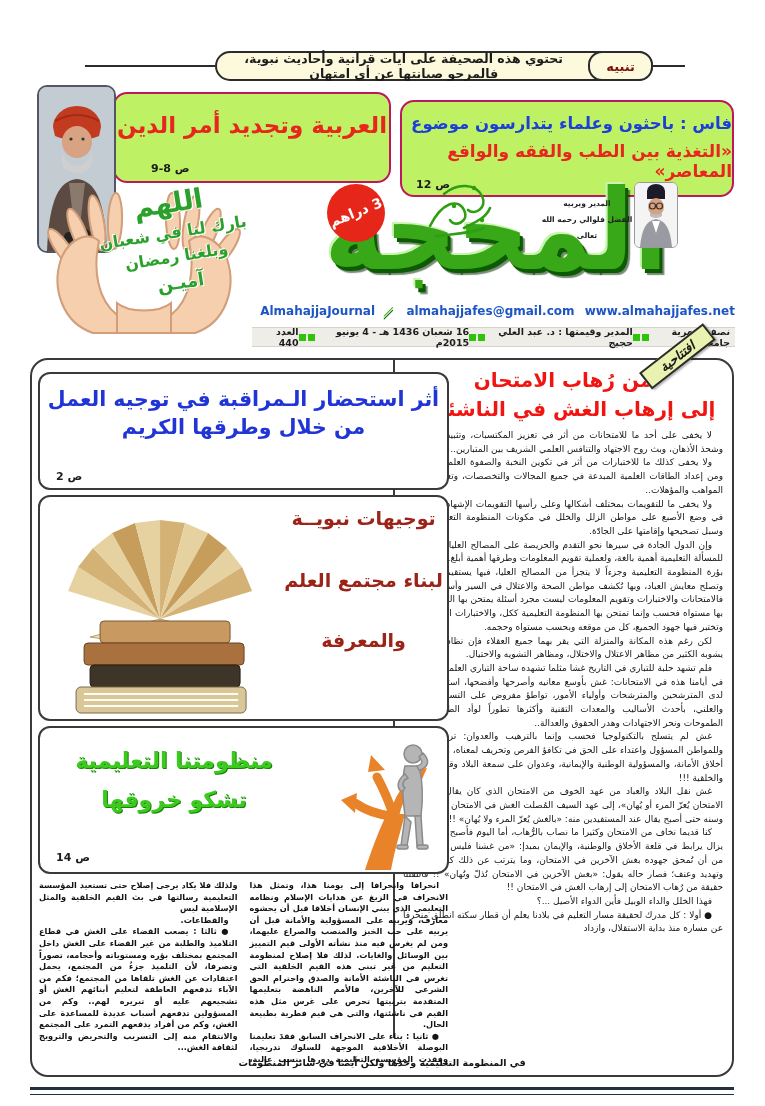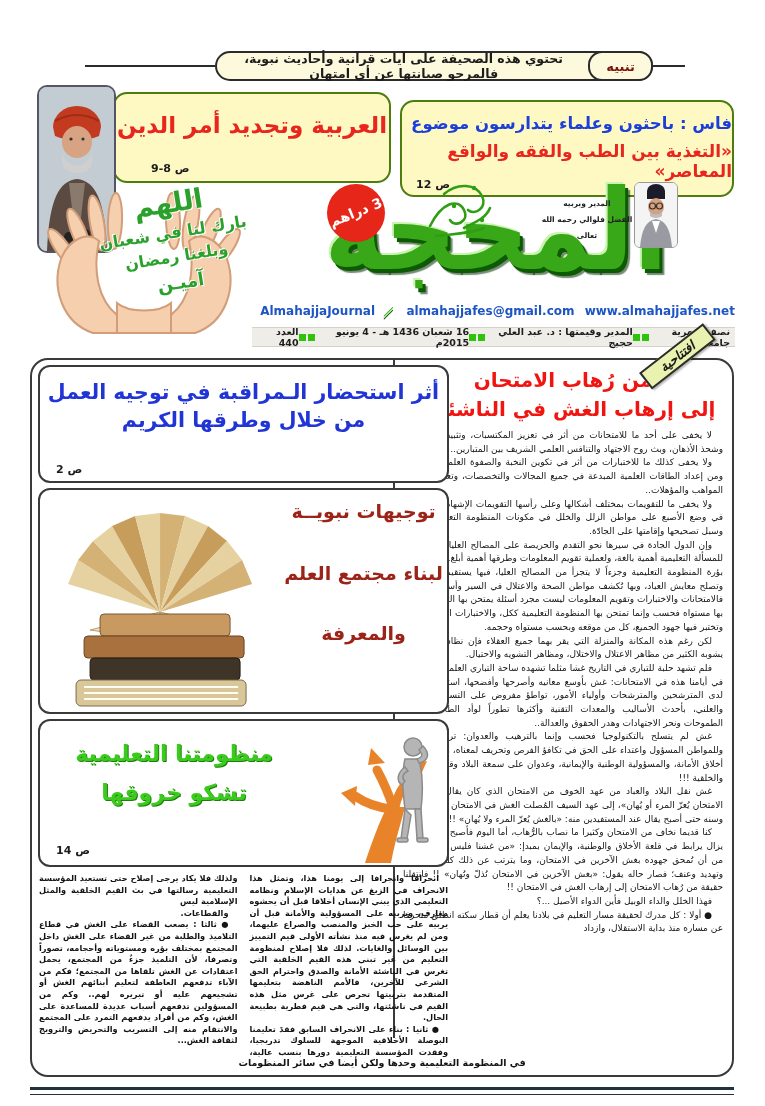--- a/index.html
+++ b/index.html
@@ -10,21 +10,21 @@
   #notice{top:50px;left:85px;width:600px;height:32px;display:flex;align-items:center}
   .nline{height:0;border-top:2.5px solid #2b2b2b}
   #notice .r{width:32px}
   #notice .l{width:130px}
   #notice-pill{flex:1;height:30px;border:2px solid #2b2b2b;border-radius:16px;background:#fcf9dd;
        display:flex;align-items:center;box-sizing:border-box}
   #notice-label{border:2px solid #2b2b2b;border-radius:14px;margin:-2px;height:30px;line-height:28px;
        padding:0 16px;font-weight:bold;font-size:13px;color:#7a150c;background:#fcf9dd;box-sizing:border-box}
   #notice-msg{flex:1;text-align:center;font-size:12.5px;font-weight:bold;color:#1c1c1c}
   
-  .fbox{border:2px solid #4d7c0f;border-radius:14px;box-sizing:border-box;background:#fef9c3}
+  .fbox{border:2px solid #be185d;border-radius:14px;box-sizing:border-box;background:#bef264}
   #feat-fes{top:100px;left:400px;width:334px;height:97px;text-align:right;padding-top:12px}
   #feat-fes .k{color:#1b3fd8;font-size:16.5px;font-weight:bold}
   #feat-fes .t{color:#e8261d;font-size:17px;font-weight:bold;margin-top:8px}
   #feat-ar{top:92px;left:113px;width:278px;height:91px}
   #feat-ar .t{color:#e8261d;font-size:23px;font-weight:bold;text-align:center;margin-top:18px}
   .pref{position:absolute;font-size:11px;font-weight:bold;color:#1c1c1c}
   
   #preacher{top:85px;left:37px;width:75px;height:164px;border:2px solid #556;border-radius:10px;
        overflow:hidden;background:#c2ccd2}
   #hands{top:183px;left:33px;width:222px;height:152px}
@@ -60,21 +60,21 @@
   #ribbon{position:absolute;top:-14px;right:14px;transform:rotate(-38deg);background:#e9f2ae;
        border:2px solid #2b2b2b;padding:1px 18px;font-size:13px;font-weight:bold;font-style:italic;
        color:#1c1c1c;box-shadow:1px 2px 2px rgba(0,0,0,.3);z-index:6}
   #editorial-col{position:absolute;top:0;left:361px;width:340px;height:678px;border-left:2px solid #3a3a3a;
        padding:6px 10px 0 8px;box-sizing:border-box;overflow:hidden}
   .ed-hl{text-align:center;color:#f11511;font-weight:bold;font-size:20px;line-height:1.45;
        text-shadow:1px 1px 0 #fff}
   #ed-body{height:584px;overflow:hidden;margin-top:5px}
   #ed-body p{margin:0;font-size:9px;line-height:13.7px;font-weight:normal;text-align:justify;
        color:#141414;text-indent:11px}
-  #left-col{position:absolute;top:0;left:0;width:423px;height:717px;padding:3px 4px;box-sizing:border-box}
+  #left-col{position:absolute;top:0;left:0;width:423px;height:717px;padding:10px 4px;box-sizing:border-box}
   .teaser{border:2px solid #3a3a3a;border-radius:12px;position:relative;margin:2px 2px 5px;background:#fff;
        box-sizing:border-box}
   #t1{height:118px;text-align:center}
   #t1 .a{color:#2135d6;font-size:20.5px;font-weight:bold;margin-top:13px}
   #t1 .b{color:#2135d6;font-size:20.5px;font-weight:bold;margin-top:4px}
   #t2{height:226px;display:flex;overflow:hidden}
   #t2 .txt{width:41%;text-align:center;color:#9c2318;font-weight:bold;font-size:19px;position:relative}
   #t2 .txt .a{margin-top:10px}
   #t2 .txt .b{margin-top:40px}
   #t2 .txt .c{margin-top:38px}

